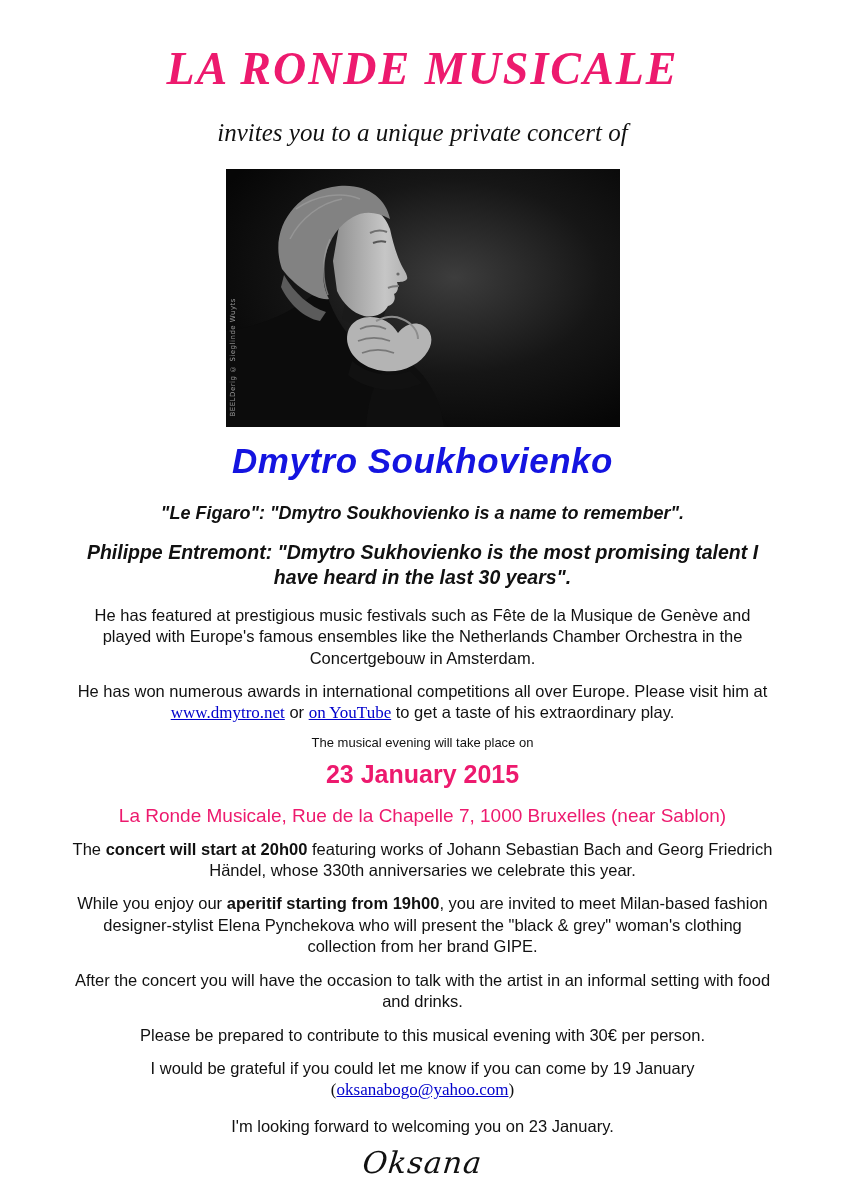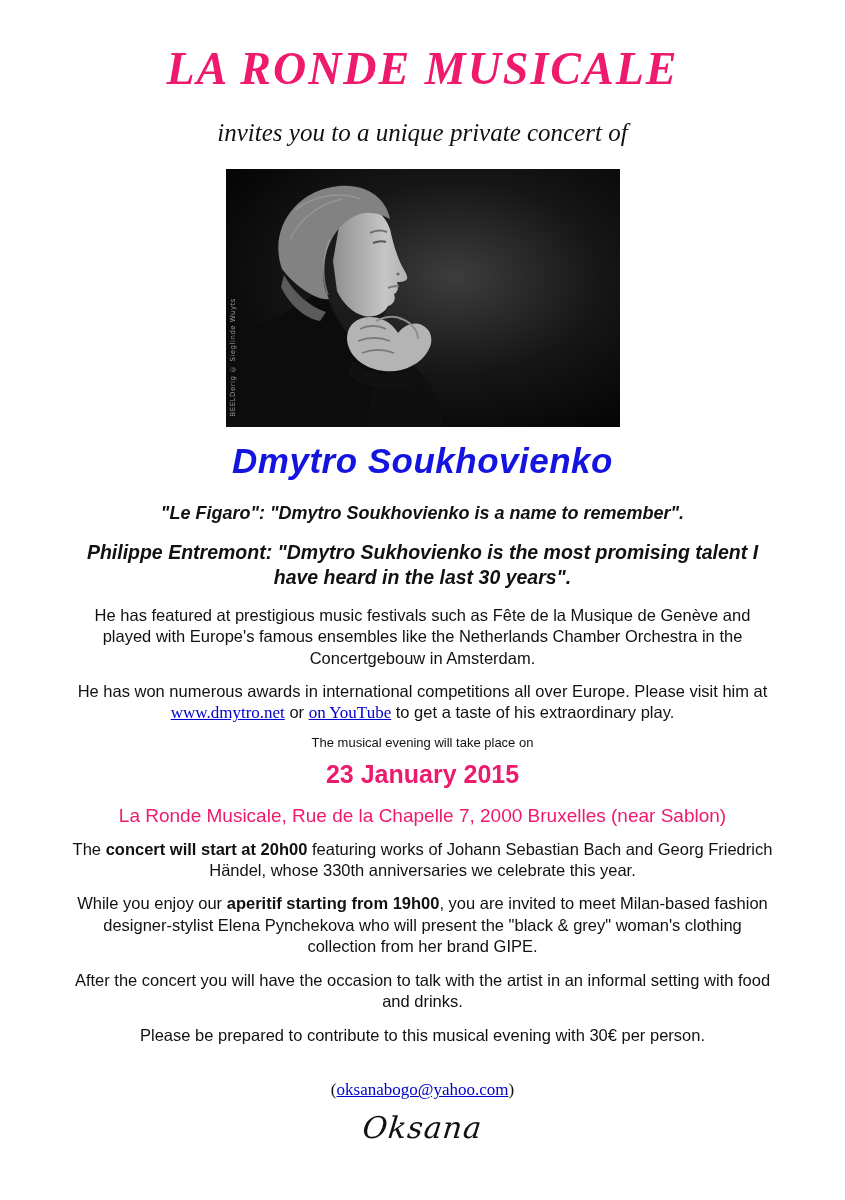--- a/index.html
+++ b/index.html
@@ -170,28 +170,29 @@
   <div class="quote-entremont">Philippe Entremont: "Dmytro Sukhovienko is the most promising talent I have heard in the last 30 years".</div>
 
   <p class="para first">He has featured at prestigious music festivals such as Fête de la Musique de Genève and played with Europe's famous ensembles like the Netherlands Chamber Orchestra in the Concertgebouw in Amsterdam.</p>
 
   <p class="para"><span>He has won numerous awards in international competitions all over Europe. Please visit him at </span><a class="doc-link">www.dmytro.net</a><span> or </span><a class="doc-link">on YouTube</a><span> to get a taste of his extraordinary play.</span></p>
 
   <p class="evening-line">The musical evening will take place on</p>
 
   <div class="date-line">23 January 2015</div>
 
-  <div class="venue-line">La Ronde Musicale, Rue de la Chapelle 7, 2000 Bruxelles (near Sablon)</div>
+  <div class="venue-line">La Ronde Musicale, Rue de la Chapelle 7, 1000 Bruxelles (near Sablon)</div>
 
   <p class="para"><span>The </span><span class="bold">concert will start at 20h00</span><span> featuring works of Johann Sebastian Bach and Georg Friedrich Händel, whose 330th anniversaries we celebrate this year.</span></p>
 
   <p class="para"><span>While you enjoy our </span><span class="bold">aperitif starting from 19h00</span><span>, you are invited to meet Milan-based fashion designer-stylist Elena Pynchekova who will present the "black &amp; grey" woman's clothing collection from her brand GIPE.</span></p>
 
   <p class="para">After the concert you will have the occasion to talk with the artist in an informal setting with food and drinks.</p>
 
   <p class="para">Please be prepared to contribute to this musical evening with 30€ per person.</p>
 
-  <p class="para"><br><span class="serif">(</span><a class="doc-link">oksanabogo@yahoo.com</a><span class="serif">)</span></p>
+  <p class="para"><span>I would be grateful if you could let me know if you can come by 19 January</span><br><span class="serif">(</span><a class="doc-link">oksanabogo@yahoo.com</a><span class="serif">)</span></p>
 
+  <p class="para closing">I'm looking forward to welcoming you on 23 January.</p>
 
   <div class="signature">Oksana</div>
 
 </div>
 
 </body></html>

